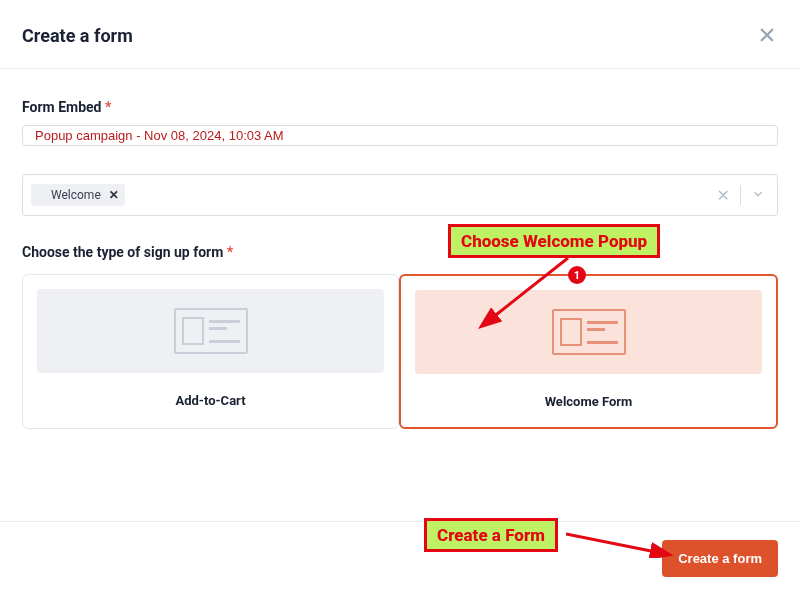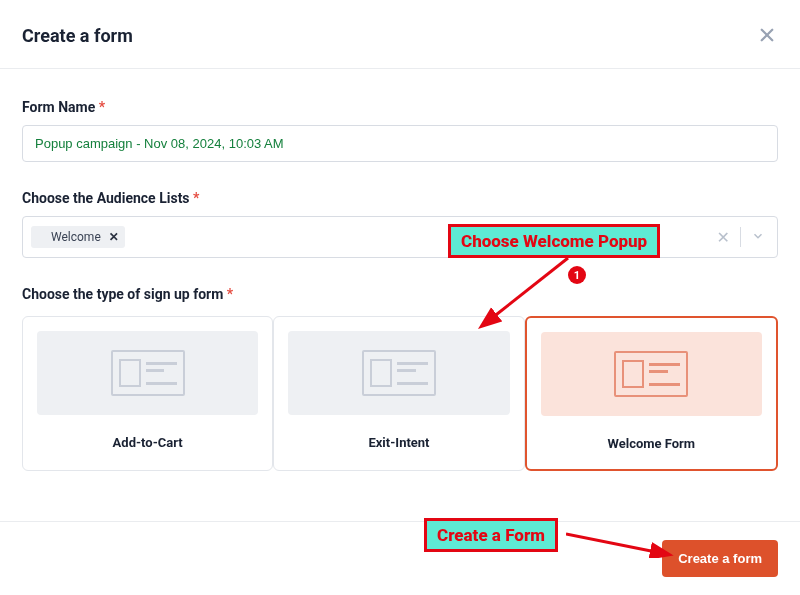--- a/index.html
+++ b/index.html
@@ -5,21 +5,21 @@
 * { box-sizing: border-box; margin: 0; padding: 0; }
 body { font-family: -apple-system, BlinkMacSystemFont, "Segoe UI", Roboto, sans-serif; background: #fff; width: 800px; height: 595px; overflow: hidden; position: relative; }
 .modal { width: 800px; height: 595px; background: #fff; position: relative; }
 .header { display: flex; justify-content: space-between; align-items: center; padding: 24px 22px 22px 22px; border-bottom: 1px solid #eaecef; }
 .title { font-size: 18px; font-weight: 700; color: #1a2233; }
 .close-btn { width: 22px; height: 22px; cursor: pointer; color: #98a2b3; display: flex; align-items: center; justify-content: center; }
 .close-btn svg { width: 18px; height: 18px; }
 .body { padding: 30px 22px 20px 22px; }
 .field-label { font-size: 14px; font-weight: 700; color: #1a2233; margin-bottom: 10px; }
 .req { color: #e54d42; }
-.text-input { width: 100%; padding: 10px 12px; border: 1px solid #d8dce3; border-radius: 4px; font-size: 13px; color: #15803d; background: #fff; }
+.text-input { width: 100%; padding: 2px 12px; border: 1px solid #d8dce3; border-radius: 4px; font-size: 13px; color: #b91c1c; background: #fff; }
 .field-group { margin-bottom: 28px; }
 .multiselect { width: 100%; border: 1px solid #d8dce3; border-radius: 4px; display: flex; align-items: center; padding: 6px 8px; min-height: 42px; position: relative; }
 .tag { display: inline-flex; align-items: center; background: #eef0f3; border-radius: 3px; padding: 4px 6px 4px 20px; font-size: 12px; color: #3a4354; }
 .tag-x { margin-left: 8px; font-weight: 700; cursor: pointer; color: #2a3140; font-size: 12px; }
 .ms-right { margin-left: auto; display: flex; align-items: center; gap: 10px; padding-right: 4px; }
 .ms-clear { color: #b8c0cc; cursor: pointer; font-size: 16px; }
 .ms-sep { width: 1px; height: 20px; background: #d8dce3; }
 .ms-chev { color: #b8c0cc; cursor: pointer; }
 .ms-chev svg { width: 14px; height: 14px; }
 .cards { display: flex; margin-top: 14px; }
@@ -31,21 +31,21 @@
 .card.selected .preview-inner { border-color: #e89179; }
 .pv-img { width: 22px; height: 28px; border: 2px solid #c9ced8; }
 .card.selected .pv-img { border-color: #e89179; }
 .pv-lines { flex: 1; display: flex; flex-direction: column; gap: 4px; }
 .pv-line { height: 3px; background: #c9ced8; }
 .pv-line.short { width: 60%; }
 .card.selected .pv-line { background: #e89179; }
 .card-label { font-size: 13px; font-weight: 700; color: #1a2233; text-align: center; }
 .footer { position: absolute; bottom: 0; left: 0; right: 0; border-top: 1px solid #eaecef; padding: 18px 22px; display: flex; justify-content: flex-end; background: #fff; }
 .create-btn { background: #dd512b; color: #fff; border: none; border-radius: 4px; padding: 11px 16px; font-size: 13px; font-weight: 600; cursor: pointer; }
-.annotation-box { position: absolute; border: 3px solid #e30613; background: #5eead4; padding: 4px 10px; font-weight: 800; color: #e30613; font-size: 17px; z-index: 10; }
+.annotation-box { position: absolute; border: 3px solid #e30613; background: #bef264; padding: 4px 10px; font-weight: 800; color: #e30613; font-size: 17px; z-index: 10; }
 .anno-badge { position: absolute; width: 18px; height: 18px; background: #e30613; color: #fff; border-radius: 50%; font-size: 11px; font-weight: 700; display: flex; align-items: center; justify-content: center; z-index: 11; }
 svg.arrow { position: absolute; z-index: 9; pointer-events: none; }
 </style>
 </head>
 <body>
 
 <div class="modal">
 
   <div class="header">
     <div class="title">Create a form</div>
@@ -54,29 +54,26 @@
           <line x1="5" y1="5" x2="19" y2="19"></line>
           <line x1="19" y1="5" x2="5" y2="19"></line>
         </svg>
     </div>
   </div>
 
   <div class="body">
 
     <div class="field-group">
       <div class="field-label">
-        <span>Form Name</span> <span class="req">*</span>
+        <span>Form Embed</span> <span class="req">*</span>
       </div>
       <input type="text" class="text-input" value="Popup campaign - Nov 08, 2024, 10:03 AM" style="">
     </div>
 
     <div class="field-group">
-      <div class="field-label">
-        <span>Choose the Audience Lists</span> <span class="req">*</span>
-      </div>
       <div class="multiselect">
         <span class="tag">
           <span>Welcome</span>
           <span class="tag-x">✕</span>
         </span>
         <div class="ms-right">
           <span class="ms-clear">✕</span>
           <span class="ms-sep"></span>
           <span class="ms-chev">
             <svg viewBox="0 0 24 24" fill="none" stroke="currentColor" stroke-width="2.5">
@@ -100,33 +97,20 @@
               <div class="pv-lines">
                   <div class="pv-line"></div>
                   <div class="pv-line short"></div>
                   <div class="pv-line" style="margin-top:6px;"></div>
                 </div>
             </div>
           </div>
           <div class="card-label">Add-to-Cart</div>
         </div>
 
-        <div class="card">
-          <div class="preview">
-            <div class="preview-inner">
-              <div class="pv-img"></div>
-              <div class="pv-lines">
-                  <div class="pv-line"></div>
-                  <div class="pv-line short"></div>
-                  <div class="pv-line" style="margin-top:6px;"></div>
-                </div>
-            </div>
-          </div>
-          <div class="card-label">Exit-Intent</div>
-        </div>
 
         <div class="card selected">
           <div class="preview">
             <div class="preview-inner">
               <div class="pv-img"></div>
               <div class="pv-lines">
                   <div class="pv-line"></div>
                   <div class="pv-line short"></div>
                   <div class="pv-line" style="margin-top:6px;"></div>
                 </div>

